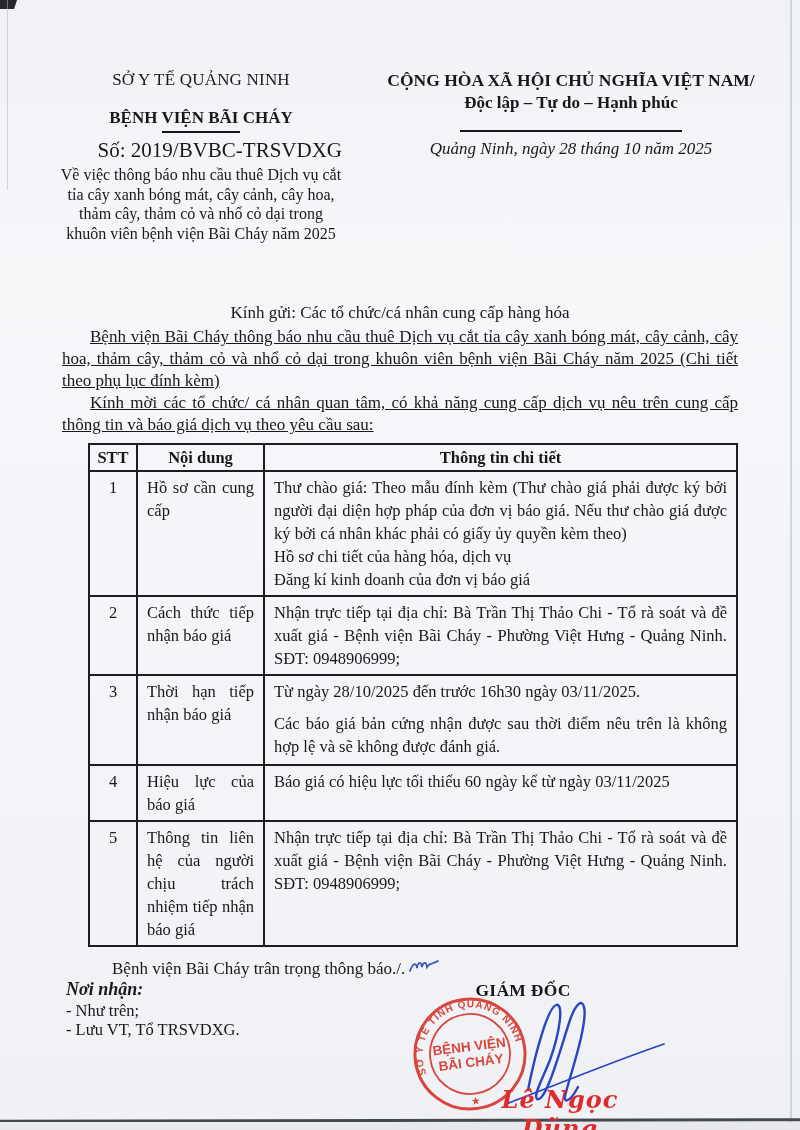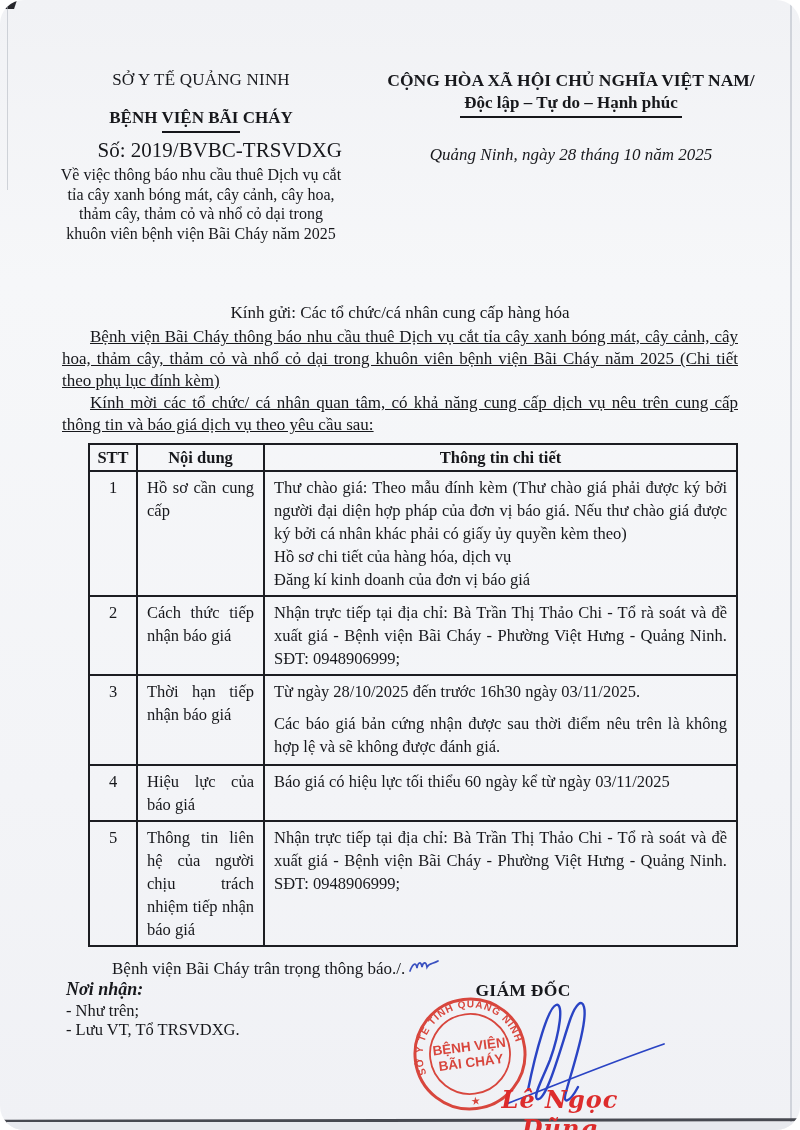--- a/index.html
+++ b/index.html
@@ -3,41 +3,40 @@
 <meta charset="utf-8">
 <style>
   html,body{margin:0;padding:0;}
   .page{
     position:relative;
     width:800px;height:1130px;
     background:linear-gradient(180deg,#f1f2f5 0%,#f6f7f9 25%,#f3f4f7 70%,#f0f1f5 100%);
     font-family:"Liberation Serif", serif;
     color:#17181c;
     overflow:hidden;
-    border-radius:24px;
   }
   
   .corner-mark{position:absolute;left:0;top:0;width:17px;height:9px;background:#26262b;transform:skewX(-18deg);transform-origin:top left;}
   .edge-left{position:absolute;left:7px;top:0;width:1px;height:190px;background:rgba(175,180,190,.55);}
   .edge-right{position:absolute;left:790px;top:0;width:2px;height:1130px;background:rgba(190,195,204,.65);}
   .bottom-scanline{position:absolute;left:-4px;top:1119px;width:810px;height:3px;background:#474951;transform:rotate(-0.12deg);}
   .bottom-strip{position:absolute;left:0;top:1122px;width:800px;height:8px;background:#e7e9ee;}
 
   
   .issuer{position:absolute;left:60px;top:70px;width:282px;text-align:center;}
   .issuer .parent{font-size:17px;letter-spacing:.2px;}
   .issuer .org{font-size:17px;font-weight:bold;margin-top:18px;}
   .issuer .rule{width:78px;height:2px;background:#15161a;margin:3px auto 5px;}
   .issuer .num{font-size:21px;text-align:right;}
   .issuer .subject{font-size:16px;line-height:19.5px;margin-top:2px;}
 
   .national{position:absolute;left:372px;top:70px;width:398px;text-align:center;}
   .national .line1{font-size:17.5px;font-weight:bold;}
-  .national .line2{display:inline-block;font-size:17px;font-weight:bold;border-bottom:2px solid #15161a;padding:0 4px 3px;margin-top:2px;}
-  .national .dateline{font-size:17px;font-style:italic;margin-top:27px;}
+  .national .line2{display:inline-block;font-size:17px;font-weight:bold;border-bottom:2px solid #15161a;padding:0 4px 17px;margin-top:2px;}
+  .national .dateline{font-size:17px;font-style:italic;margin-top:7px;}
 
   
   .body{position:absolute;left:62px;top:302px;width:676px;font-size:17px;line-height:22px;}
   .salutation{text-align:center;margin-bottom:2px;}
   .par{text-align:justify;text-indent:28px;text-decoration:underline;}
 
   table.quote{border-collapse:collapse;margin:7px 0 0 26px;width:648px;font-size:16.5px;line-height:23px;table-layout:fixed;}
   table.quote th,table.quote td{border:2px solid #1c1d22;vertical-align:top;}
   table.quote th{font-weight:bold;text-align:center;padding:1px 3px;}
   col.c-stt{width:48px;}

